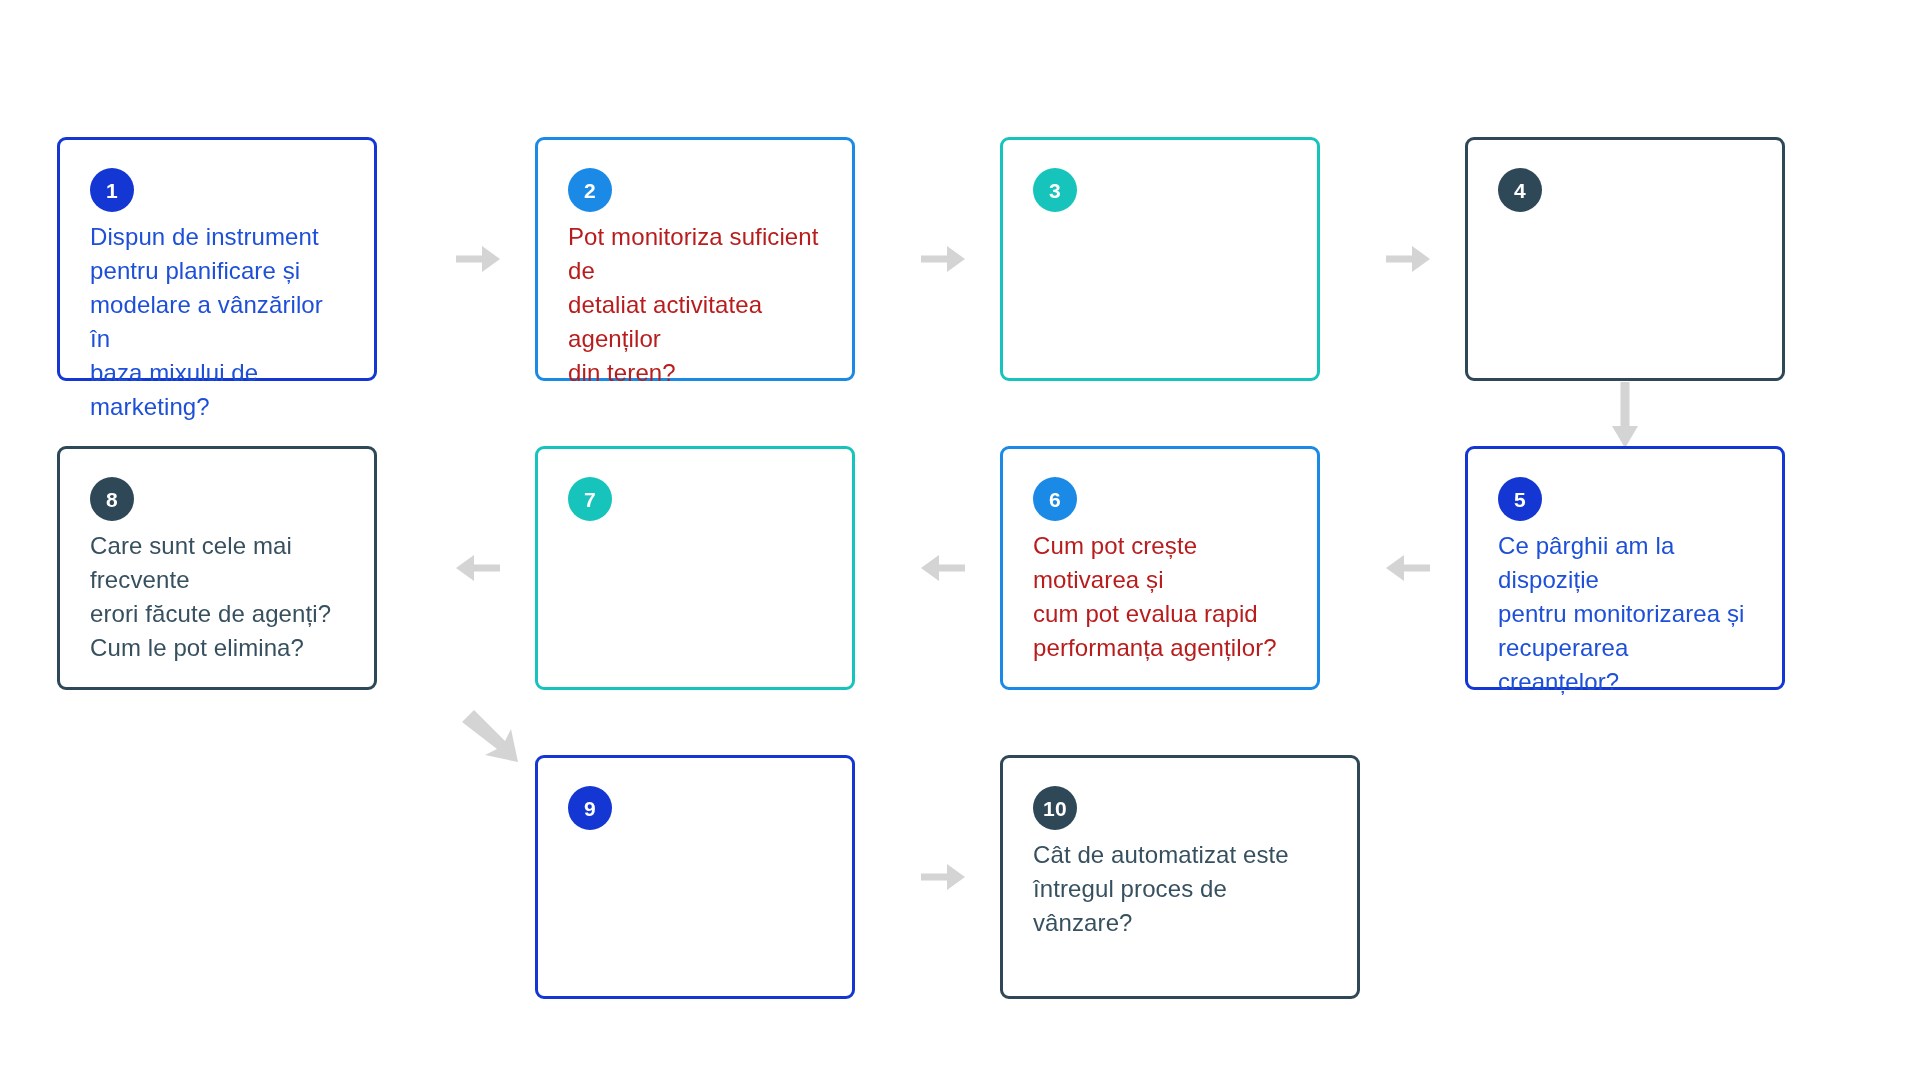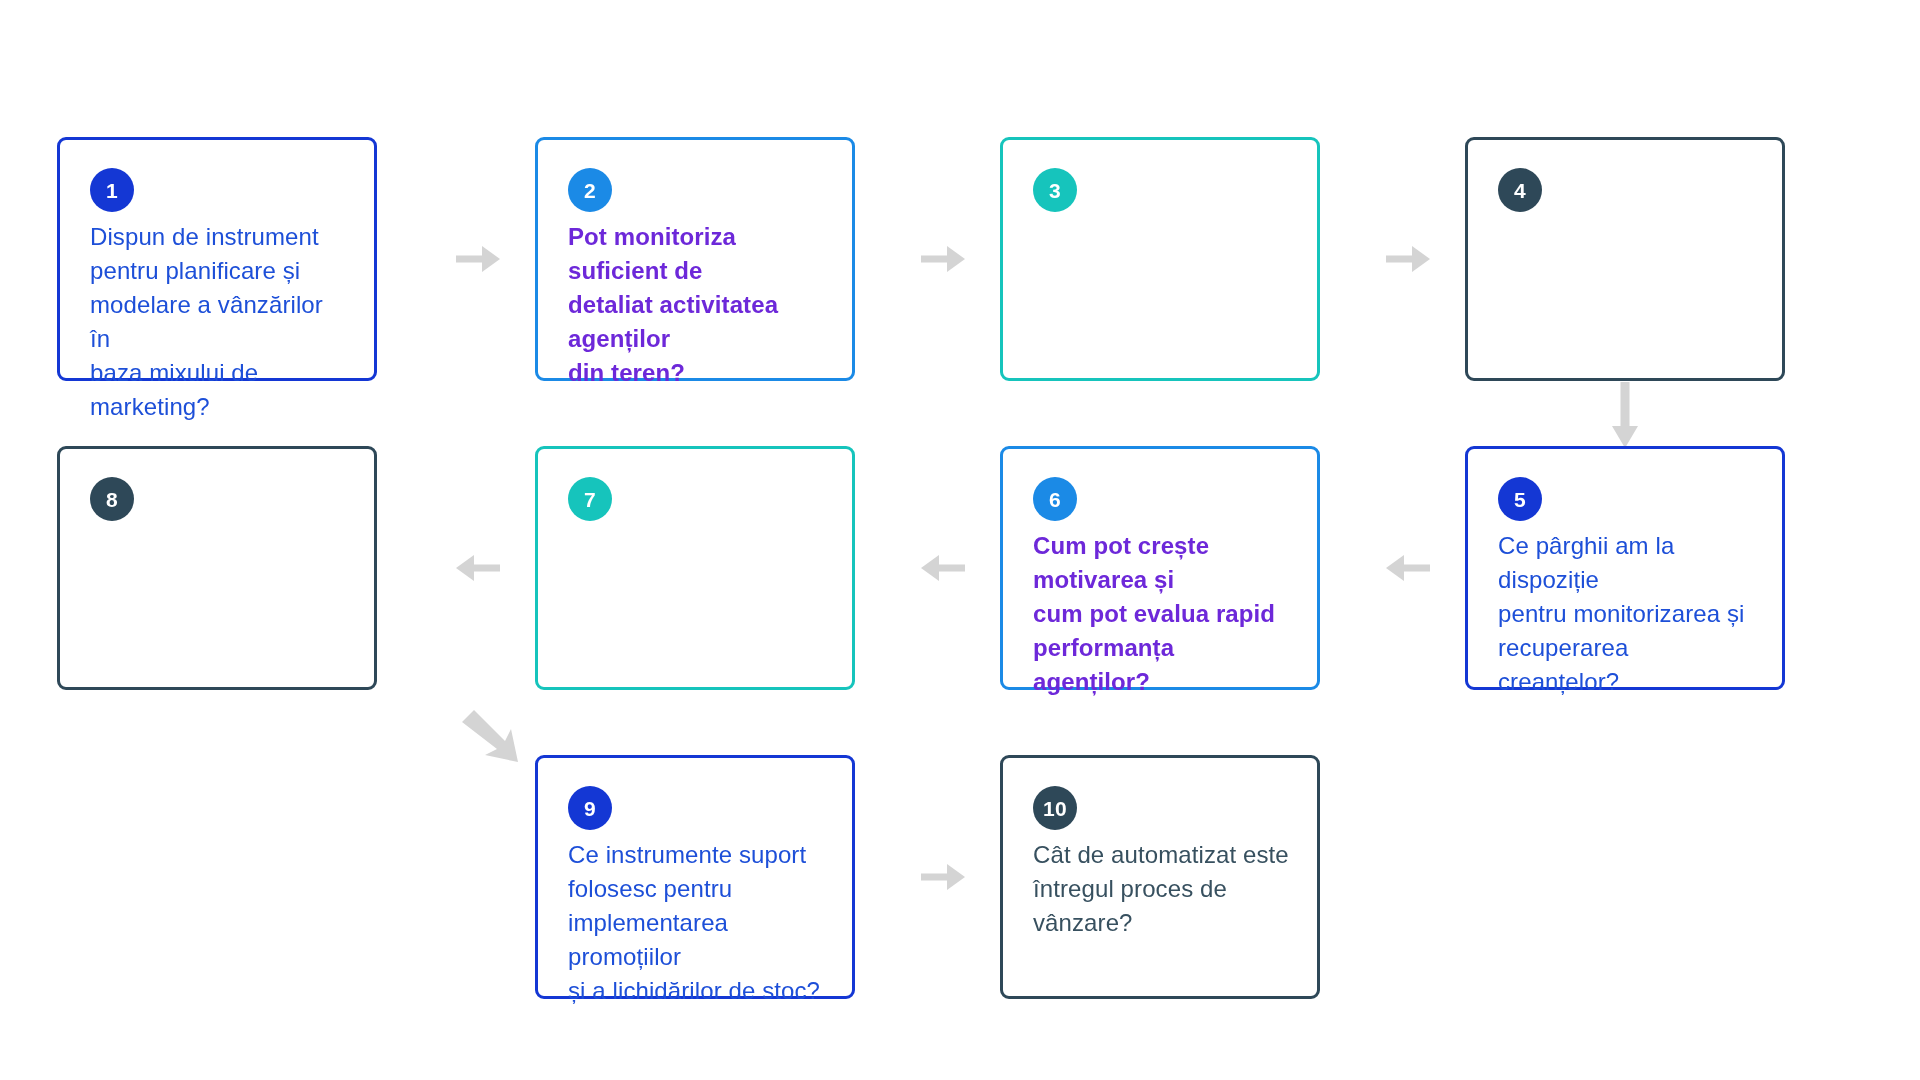--- a/index.html
+++ b/index.html
@@ -52,21 +52,21 @@
   }
 
   
   .theme-deepblue                { border-color: #1437d4; }
   .theme-deepblue .badge         { background: #1437d4; }
   .theme-deepblue .card-text     { color: #1d4fd8; }
 
   
   .theme-lightblue               { border-color: #1b8ae6; }
   .theme-lightblue .badge        { background: #1b8ae6; }
-  .theme-lightblue .card-text    { color: #6d28d9; font-weight: bold; }
+  .theme-lightblue .card-text    { color: #b91c1c; }
 
   
   .theme-teal                    { border-color: #16c4bc; }
   .theme-teal .badge             { background: #16c4bc; }
   .theme-teal .card-text         { color: #1ec4b4; }
 
   
   .theme-slate                   { border-color: #2e4858; }
   .theme-slate .badge            { background: #2e4858; }
   .theme-slate .card-text        { color: #37505f; }
@@ -126,20 +126,23 @@
   </div>
 
   <div class="arrow" style="left:1612px; top:382px;">
     <svg width="26" height="66" viewBox="0 0 26 66" aria-hidden="true">
       <path d="M8.5 0 H17.5 V44 H26 L13 66 L0 44 H8.5 Z" fill="#d4d4d4"></path>
     </svg>
   </div>
 
   <div class="card theme-slate" style="left:57px; top:446px; width:320px; height:244px;">
     <div class="badge">8</div>
+    <div class="card-text">Care sunt cele mai frecvente
+erori făcute de agenți?
+Cum le pot elimina?</div>
   </div>
 
   <div class="arrow" style="left:456px; top:555px;">
     <svg width="44" height="26" viewBox="0 0 44 26" aria-hidden="true">
       <path d="M44 9.5 H18 V0 L0 13 L18 26 V16.5 H44 Z" fill="#d4d4d4"></path>
     </svg>
   </div>
 
   <div class="card theme-teal" style="left:535px; top:446px; width:320px; height:244px;">
     <div class="badge">7</div>
@@ -172,31 +175,27 @@
   </div>
 
   <div class="arrow" style="left:462px; top:710px;">
     <svg width="62" height="62" viewBox="0 0 62 62" aria-hidden="true">
       <path d="M0 12 L12 0 L43 31 L49 19 L56 52 L23 45 L35 39 Z" fill="#d4d4d4"></path>
     </svg>
   </div>
 
   <div class="card theme-deepblue" style="left:535px; top:755px; width:320px; height:244px;">
     <div class="badge">9</div>
-    <div class="card-text">Ce instrumente suport
-folosesc pentru
-implementarea promoțiilor
-și a lichidărilor de stoc?</div>
   </div>
 
   <div class="arrow" style="left:921px; top:864px;">
     <svg width="44" height="26" viewBox="0 0 44 26" aria-hidden="true">
       <path d="M0 9.5 H26 V0 L44 13 L26 26 V16.5 H0 Z" fill="#d4d4d4"></path>
     </svg>
   </div>
 
-  <div class="card theme-slate" style="left:1000px; top:755px; width:320px; height:244px;">
+  <div class="card theme-slate" style="left:1000px; top:755px; width:360px; height:244px;">
     <div class="badge">10</div>
     <div class="card-text">Cât de automatizat este
 întregul proces de vânzare?</div>
   </div>
 
 </div>
 
 </body></html>

